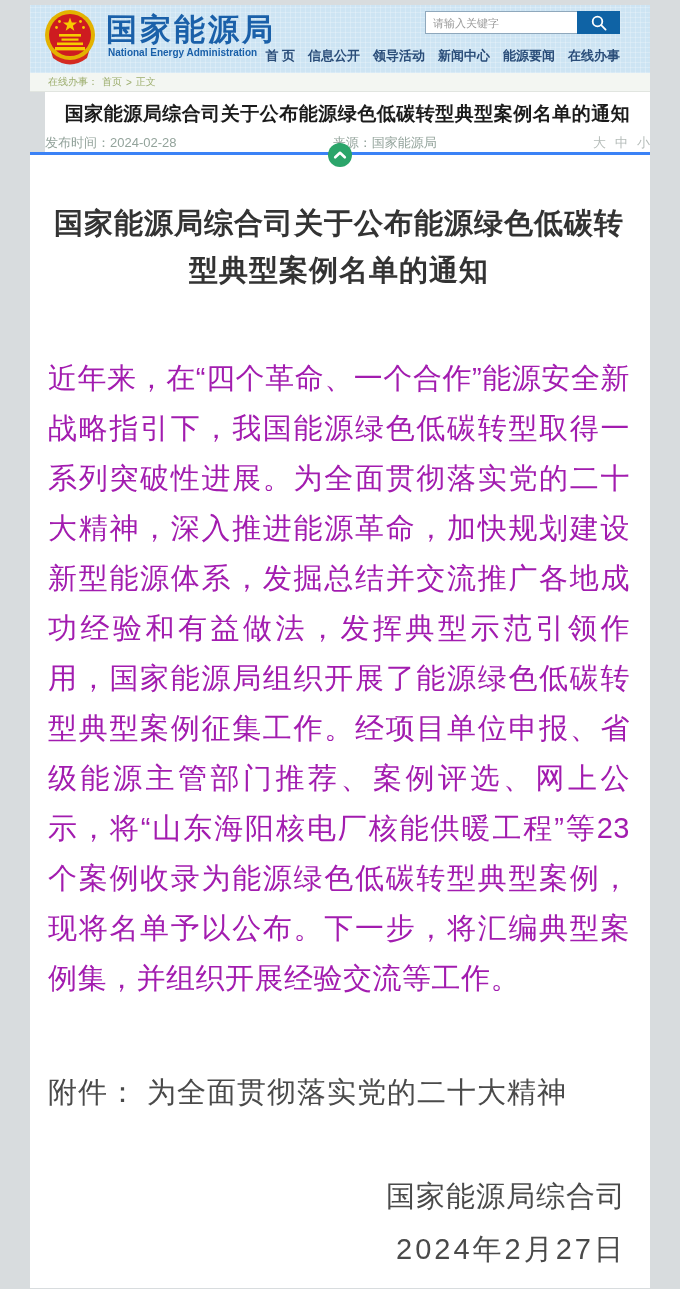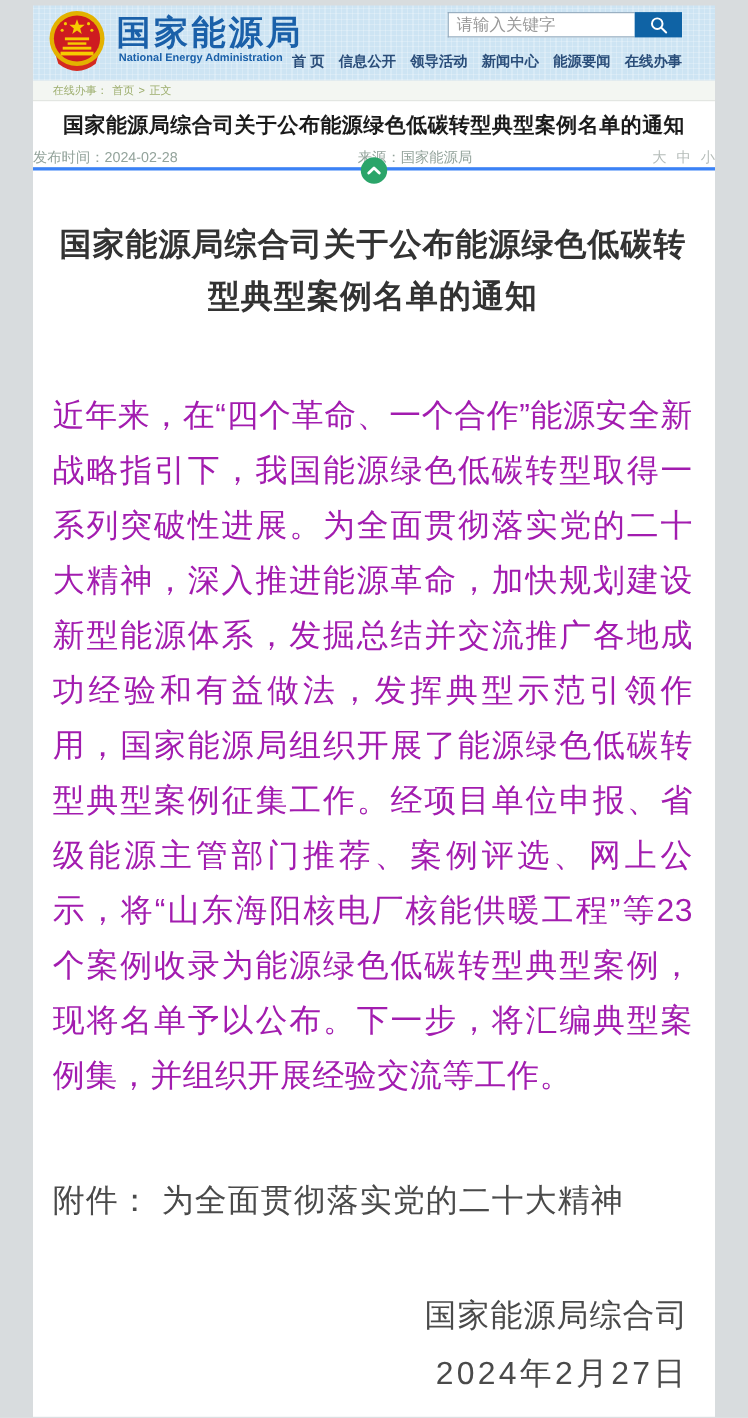--- a/index.html
+++ b/index.html
@@ -14,35 +14,35 @@
   .site-header{
     position:relative;height:68px;background:#cde4f3;
     background-image:
       repeating-linear-gradient(0deg, rgba(255,255,255,.22) 0 1px, transparent 1px 5px),
       repeating-linear-gradient(90deg, rgba(255,255,255,.22) 0 1px, transparent 1px 5px);
   }
   .emblem{position:absolute;left:12px;top:3px;}
   .org-cn{position:absolute;left:76px;top:4px;font-size:31px;font-weight:bold;color:#1A60A9;letter-spacing:3px;white-space:nowrap;}
   .org-en{position:absolute;left:78px;top:42px;font-size:10px;font-weight:bold;color:#1A60A9;white-space:nowrap;}
   .search{position:absolute;top:6px;right:30px;display:flex;}
-  .search input{width:170px;height:23px;border:1px solid #8FA8BC;border-right:none;font-size:15px;padding:0 7px;color:#444;background:#fff;outline:none;box-sizing:border-box;}
+  .search input{width:152px;height:23px;border:1px solid #8FA8BC;border-right:none;font-size:11px;padding:0 7px;color:#444;background:#fff;outline:none;box-sizing:border-box;}
   .search input::placeholder{color:#9a9a9a;}
   .search-btn{width:43px;height:23px;background:#0F63A5;border:none;display:flex;align-items:center;justify-content:center;cursor:pointer;padding:0;}
   .nav{position:absolute;right:30px;bottom:8px;display:flex;gap:13px;font-size:13px;font-weight:bold;color:#2A4D79;white-space:nowrap;}
   .nav span{cursor:pointer;}
 
   
   .breadcrumb{
     height:19px;background:#f3f6f2;border-bottom:1px solid #e1e5e0;
     display:flex;align-items:center;padding-left:18px;
     font-size:10px;color:#9DAE6E;gap:4px;box-sizing:border-box;
   }
 
   
-  .article-head{background:#ffffff;height:60px;text-align:center;box-sizing:border-box;}
+  .article-head{background:#ffffff;height:60px;text-align:center;box-sizing:border-box;margin-left:15px;}
   .article-title{font-size:19px;font-weight:bold;color:#1b1b1b;padding-top:9px;letter-spacing:.5px;}
   .article-meta{margin-top:7px;font-size:13px;color:#93A39B;display:flex;justify-content:space-between;align-items:center;gap:38px;}
   .size-opts{color:#B5BCB9;display:flex;gap:9px;}
   .size-opts span{cursor:pointer;}
 
   
   .reader{
     position:relative;background:#ffffff;height:1136px;
     border-top:3px solid #3b82f6;
     padding:0 20px 0 18px;box-sizing:border-box;

